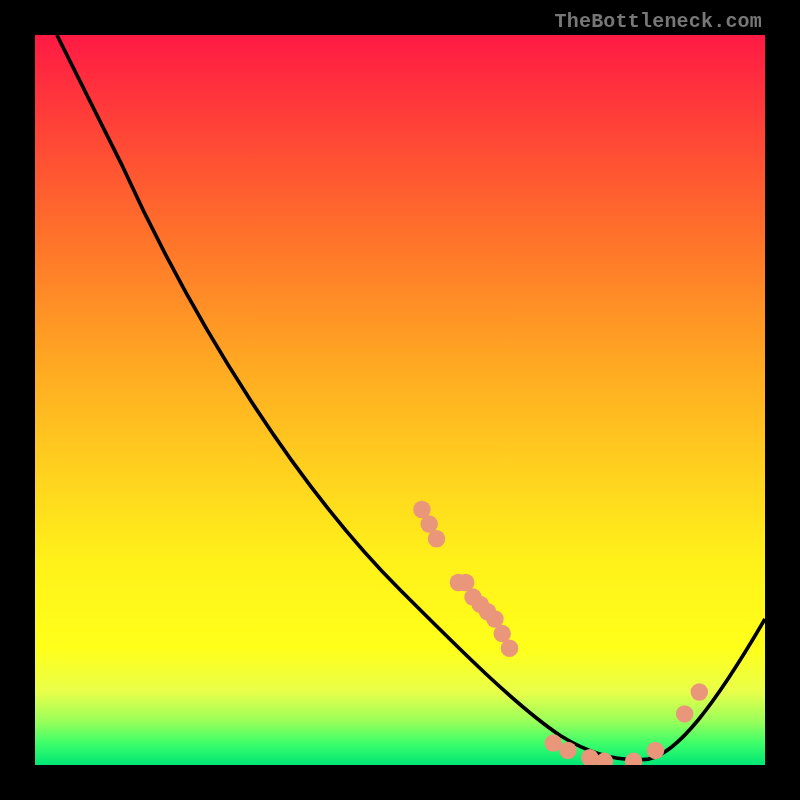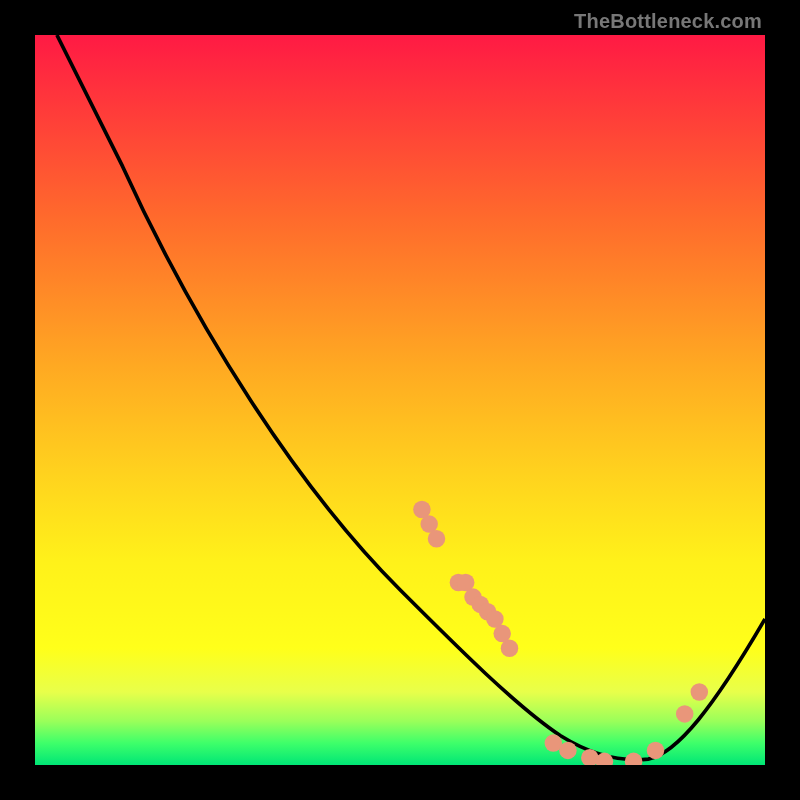--- a/index.html
+++ b/index.html
@@ -9,20 +9,21 @@
     height: 800px;
     background: #000;
     overflow: hidden;
     font-family: Arial, Helvetica, sans-serif;
   }
   .frame {
     position: relative;
     width: 800px;
     height: 800px;
     background: #000;
+    font-family: Liberation Mono, monospace;
   }
   .plot-area {
     position: absolute;
     left: 35px;
     top: 35px;
     width: 730px;
     height: 730px;
     background: linear-gradient(
       to bottom,
       #ff1a44 0%,

